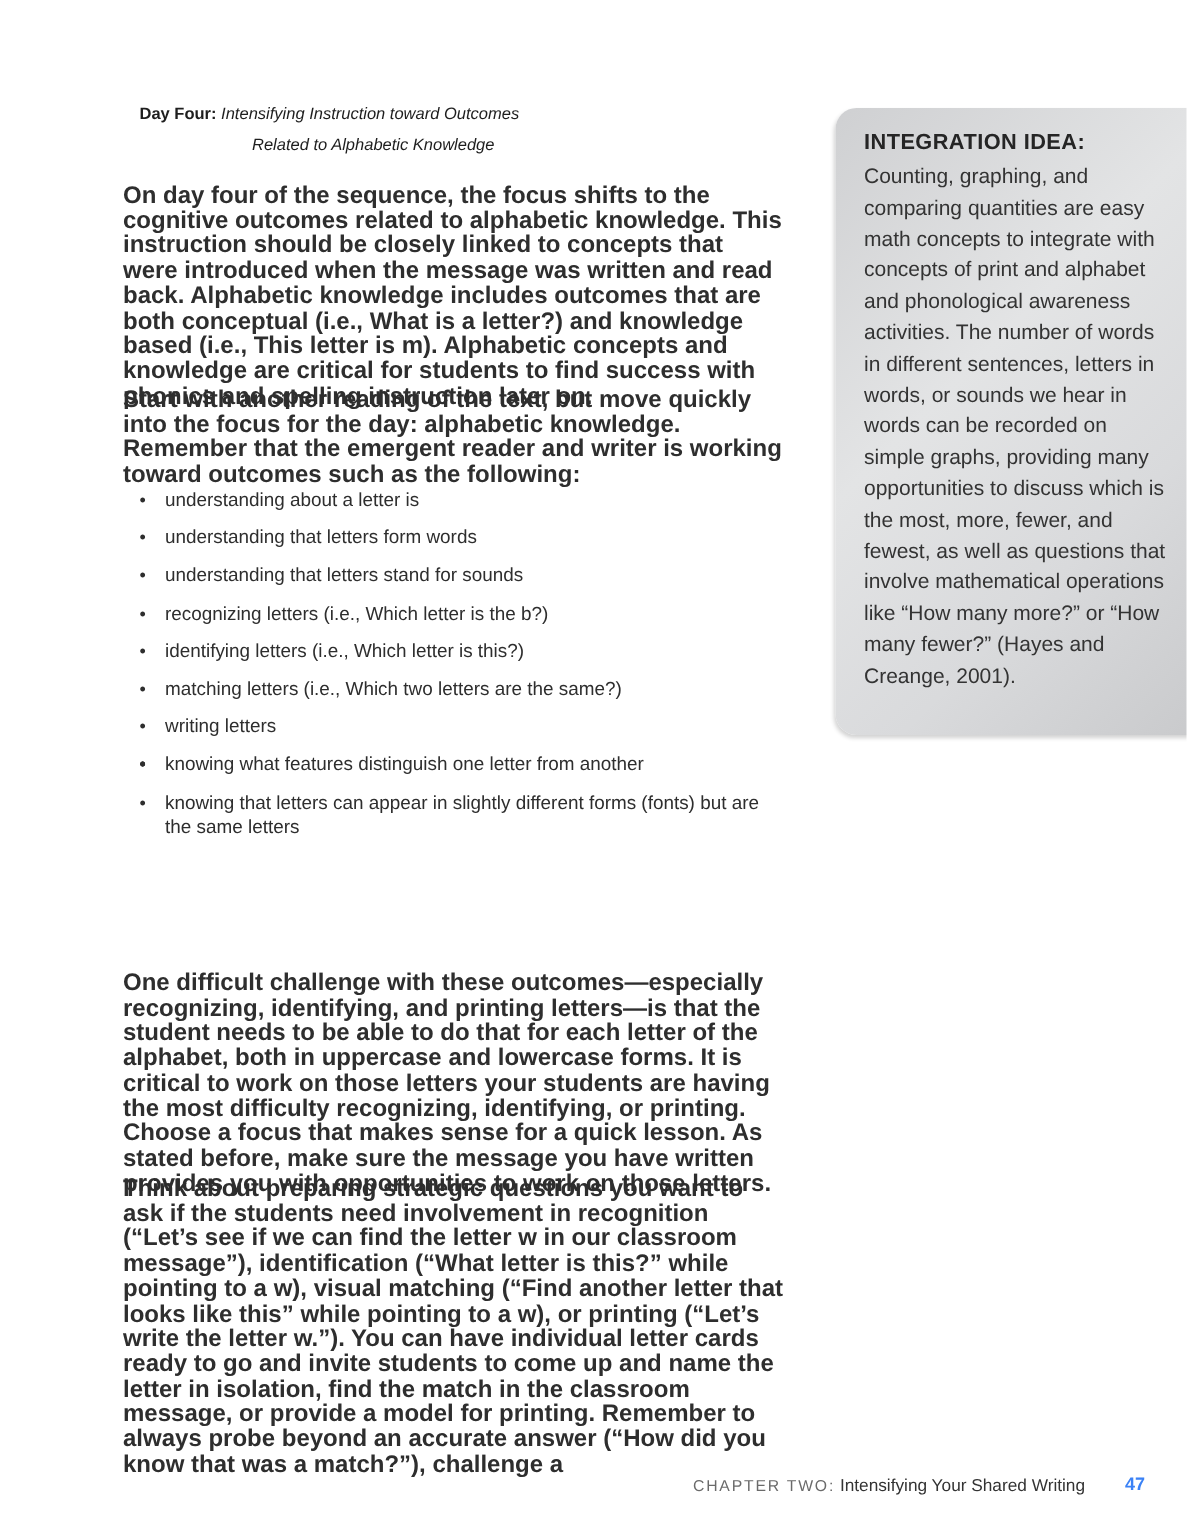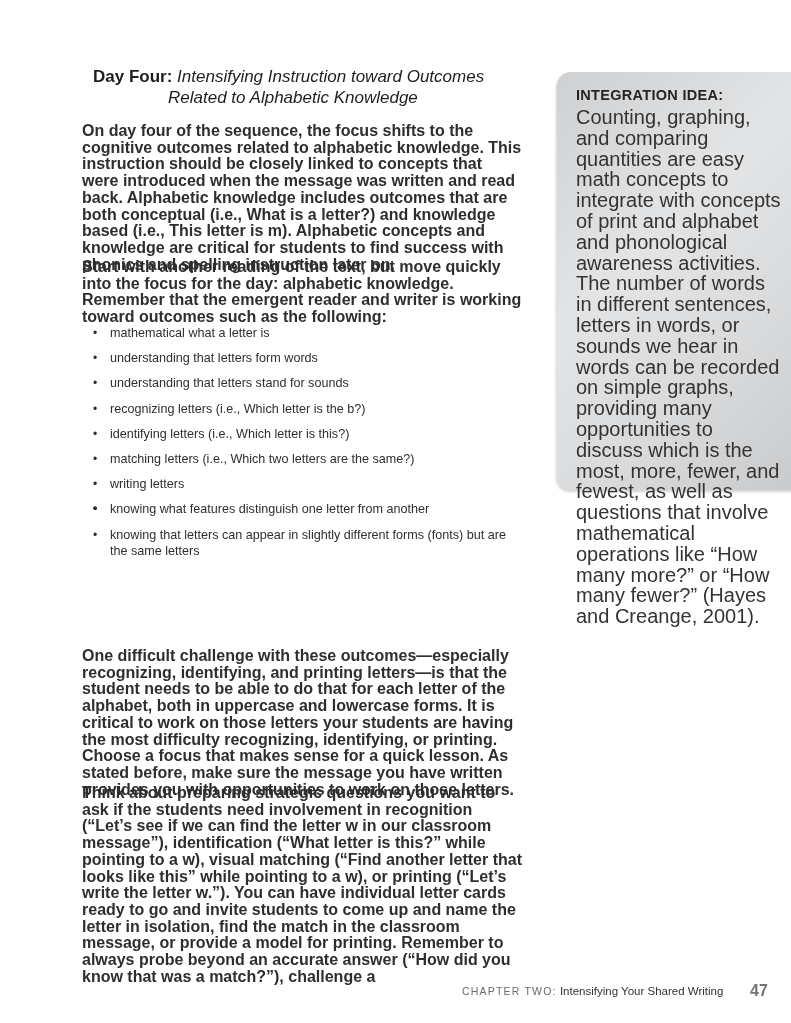--- a/index.html
+++ b/index.html
@@ -3,21 +3,21 @@
 <meta charset="utf-8">
 <style>
   html, body { margin: 0; padding: 0; }
   body {
     width: 791px; height: 1023px; position: relative; overflow: hidden;
     background: #ffffff; color: #2b2b2b;
     font-family: "Liberation Sans", "DejaVu Sans", sans-serif;
   }
   .heading {
     position: absolute; left: 93px; top: 66px; width: 440px;
-    font-size: 17px; line-height: 21px; color: #1e1e1e;
+    font-size: 11px; line-height: 21px; color: #1e1e1e;
   }
   .heading .label { font-weight: bold; }
   .heading .t1, .heading .t2 { font-style: italic; }
   .heading .t2 { display: block; padding-left: 75px; }
 
   .body-text {
     position: absolute; left: 82px; width: 440px;
     font-size: 16px; line-height: 16.7px; color: #2e2e2e;
     margin: 0;
     font-weight: bold;
@@ -42,49 +42,49 @@
     border-radius: 14px 0 0 14px;
     background: linear-gradient(135deg, #cfd0d2 0%, #e3e4e5 40%, #d9dadc 70%, #c9cacc 100%);
     box-shadow: -1px 2px 3px rgba(0,0,0,0.18);
   }
   .sidebar .title {
     position: absolute; left: 19px; top: 15px;
     font-size: 14.5px; font-weight: bold; letter-spacing: 0.3px; color: #252525;
   }
   .sidebar .text {
     position: absolute; left: 19px; top: 35px; width: 205px;
-    font-size: 20px; line-height: 20.8px; color: #333;
+    font-size: 14px; line-height: 20.8px; color: #333;
   }
 
   .footer {
     position: absolute; left: 462px; top: 985px; width: 310px; height: 20px;
     font-size: 11.5px; color: #333;
   }
   .footer .chapter {
     letter-spacing: 1.2px; color: #6a6a6a; font-size: 10.5px;
   }
   .footer .page-num {
     position: absolute; left: 288px; top: -3px;
-    font-size: 16px; font-weight: bold; color: #737373;
+    font-size: 12px; font-weight: bold; color: #3b82f6;
   }
 </style>
 </head>
 <body>
 
 <div class="heading">
   <span class="label">Day Four:</span>
   <span class="t1">Intensifying Instruction toward Outcomes</span>
   <span class="t2">Related to Alphabetic Knowledge</span>
 </div>
 
 <p class="body-text p1">On day four of the sequence, the focus shifts to the cognitive outcomes related to alphabetic knowledge. This instruction should be closely linked to concepts that were introduced when the message was written and read back. Alphabetic knowledge includes outcomes that are both conceptual (i.e., What is a letter?) and knowledge based (i.e., This letter is m). Alphabetic concepts and knowledge are critical for students to find success with phonics and spelling instruction later on.</p>
 <p class="body-text p2">Start with another reading of the text, but move quickly into the focus for the day: alphabetic knowledge. Remember that the emergent reader and writer is working toward outcomes such as the following:</p>
 
 <ul class="bullets">
-  <li><span class="dot">•</span><span>mathematical what a letter is</span></li>
+  <li><span class="dot">•</span><span>understanding about a letter is</span></li>
   <li><span class="dot">•</span><span>understanding that letters form words</span></li>
   <li><span class="dot">•</span><span>understanding that letters stand for sounds</span></li>
   <li><span class="dot">•</span><span>recognizing letters (i.e., Which letter is the b?)</span></li>
   <li><span class="dot">•</span><span>identifying letters (i.e., Which letter is this?)</span></li>
   <li><span class="dot">•</span><span>matching letters (i.e., Which two letters are the same?)</span></li>
   <li><span class="dot">•</span><span>writing letters</span></li>
   <li style="padding-right:80px"><span class="dot">•</span></li>
   <li><span class="dot">•</span></li>
   <li><span class="dot">•</span><span>knowing what features distinguish one letter from another</span></li>
   <li style="padding-right:20px"><span class="dot">•</span><span>knowing that letters can appear in slightly different forms (fonts) but are the same letters</span></li>

